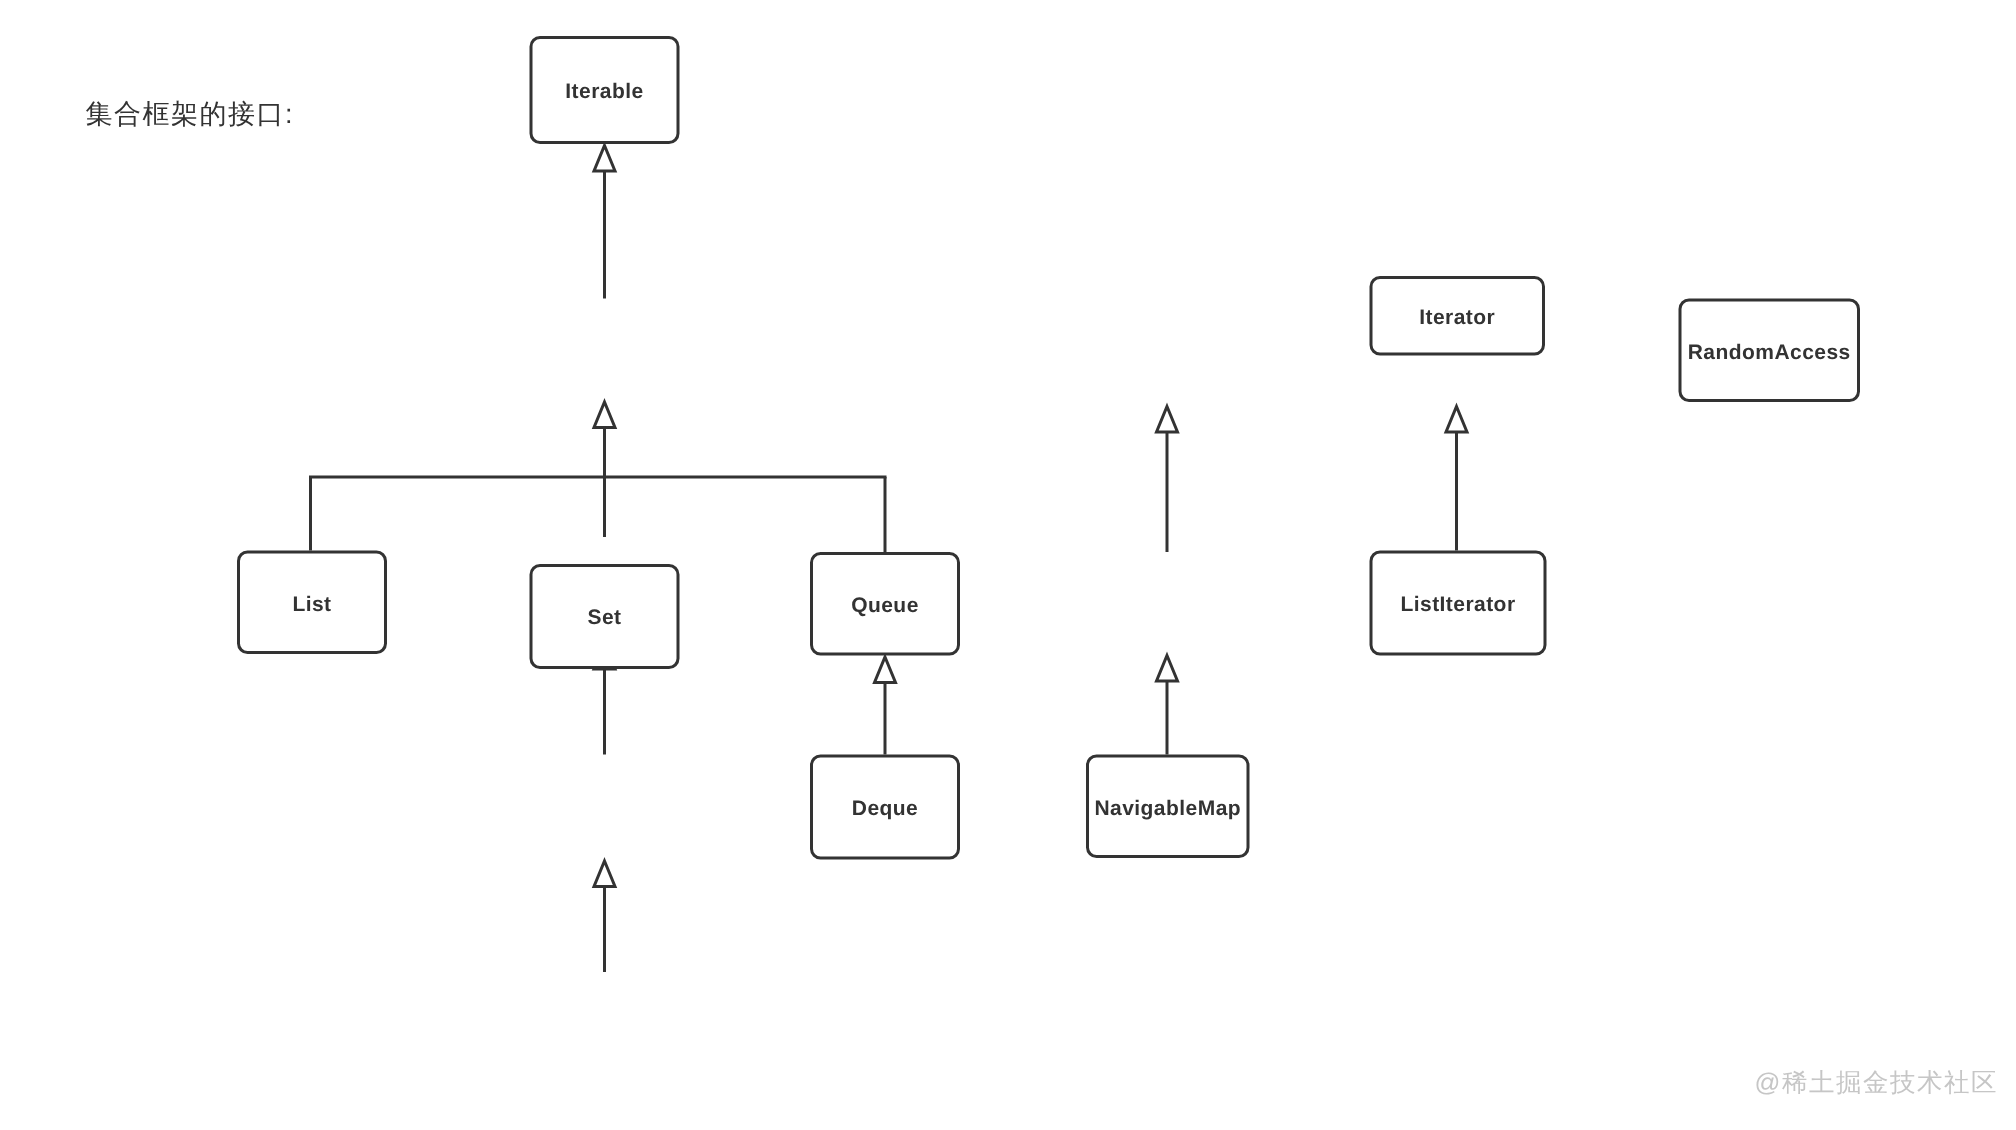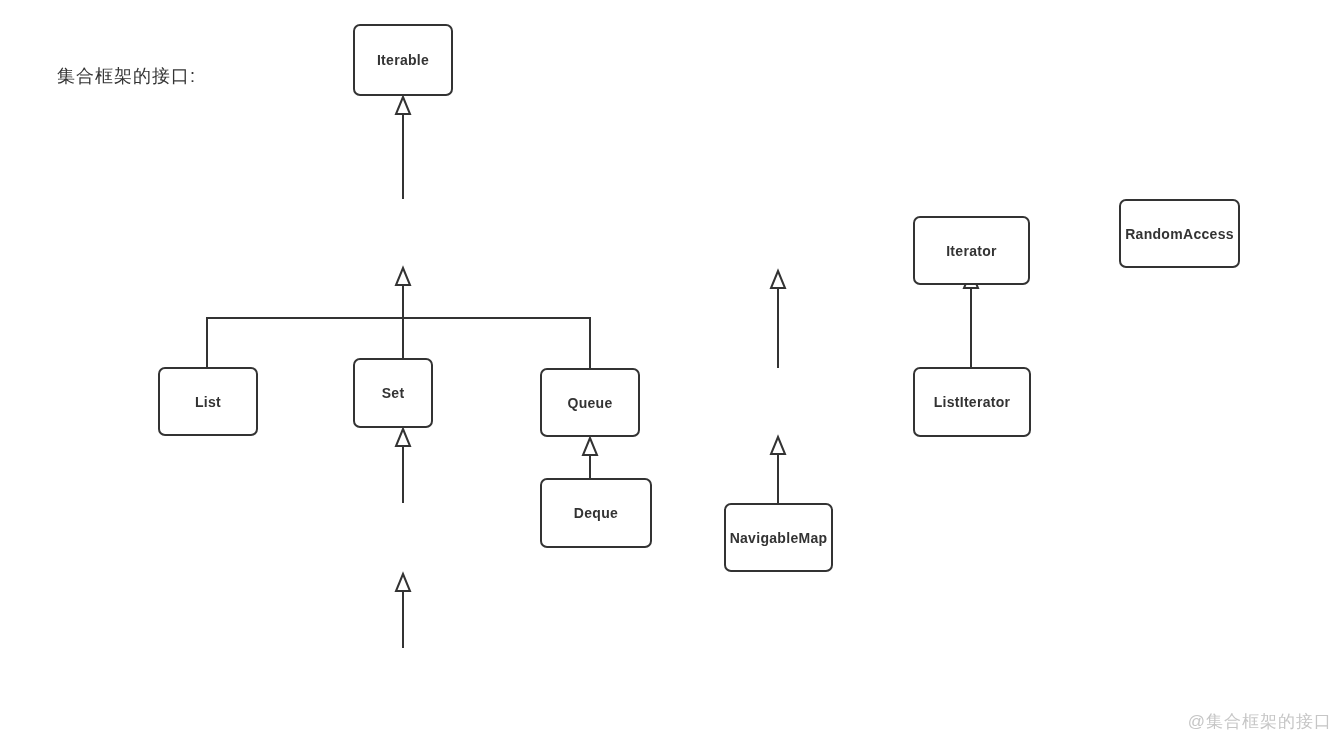--- a/index.html
+++ b/index.html
@@ -106,33 +106,33 @@
       <line x1="971" y1="367" x2="971" y2="288"></line>
       <path d="M971,271 L978,288 L964,288 Z" fill="#ffffff"></path>
     </g>
   </svg>
 
   <div class="node" style="left:353px;top:24px;width:100px;height:72px">Iterable</div>
 
 
   <div class="node" style="left:158px;top:367px;width:100px;height:69px">List</div>
 
-  <div class="node" style="left:353px;top:358px;width:80px;height:70px">Set</div>
+  <div class="node" style="left:353px;top:376px;width:100px;height:70px">Set</div>
 
   <div class="node" style="left:540px;top:368px;width:100px;height:69px">Queue</div>
 
 
 
-  <div class="node" style="left:540px;top:478px;width:112px;height:70px">Deque</div>
+  <div class="node" style="left:540px;top:503px;width:100px;height:70px">Deque</div>
 
 
 
   <div class="node" style="left:724px;top:503px;width:109px;height:69px">NavigableMap</div>
 
-  <div class="node" style="left:913px;top:216px;width:117px;height:69px">Iterator</div>
+  <div class="node" style="left:913px;top:184px;width:117px;height:53px">Iterator</div>
 
   <div class="node" style="left:913px;top:367px;width:118px;height:70px">ListIterator</div>
 
   <div class="node" style="left:1119px;top:199px;width:121px;height:69px">RandomAccess</div>
 
-  <div class="watermark">@集合框架的接口</div>
+  <div class="watermark">@稀土掘金技术社区</div>
 
 </div>
 
 </body></html>

